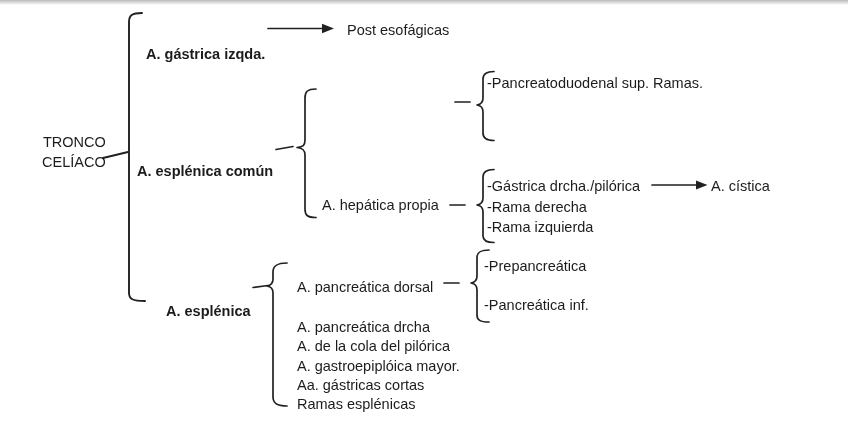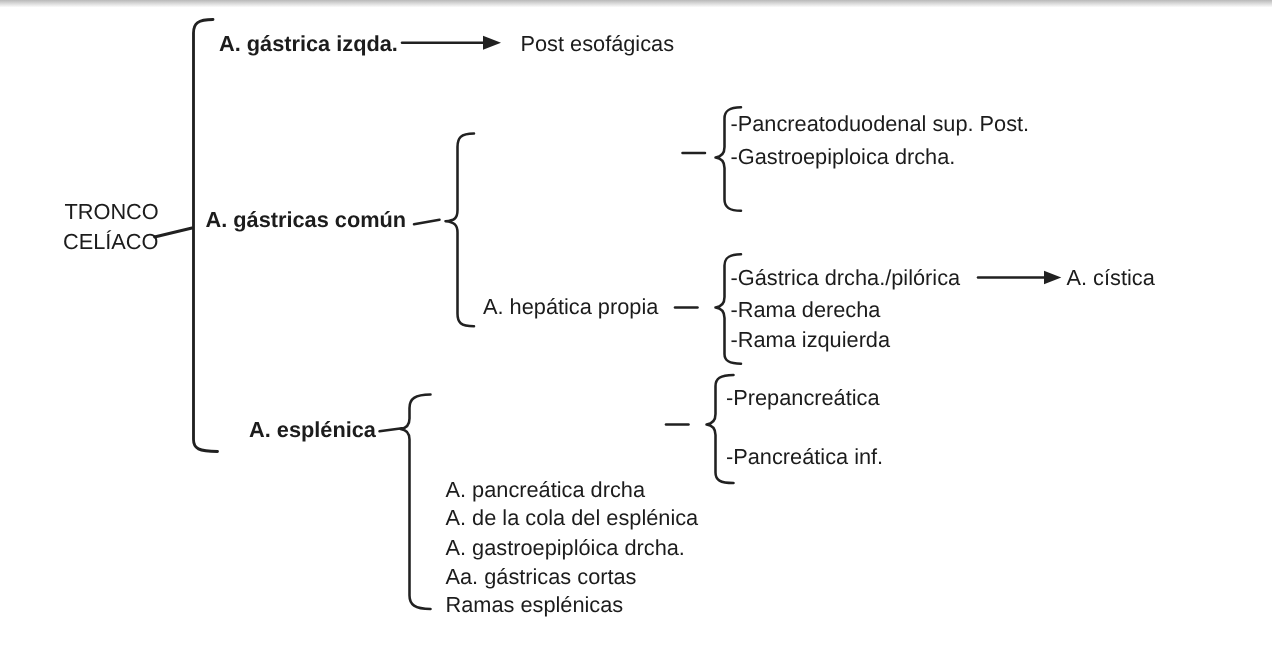--- a/index.html
+++ b/index.html
@@ -16,21 +16,21 @@
   }
   .connectors{position:absolute;left:0;top:0;z-index:0;}
   .txt{
     position:absolute;
     white-space:nowrap;
     font-size:14.5px;
     line-height:18px;
     color:#1c1c1c;
     z-index:1;
   }
-  .bold{font-weight:700;}
+  .bold{font-weight:700;margin-top:24px;}
   path.ln{fill:none;stroke:#212121;stroke-width:1.7px;stroke-linecap:round;stroke-linejoin:round;}
   path.root-ln{stroke-width:1.9px;}
   path.head{fill:#212121;stroke:none;}
 </style>
 </head>
 <body>
 
 <div class="canvas">
   <div class="top-shade"></div>
 
@@ -76,34 +76,34 @@
       <path class="ln" d="M489,250 C480,250 477,252.5 477,257.5 L477,276 C477,280.5 475,282.5 471,283 C475,283.5 477,285.5 477,290 L477,315 C477,320 480,322 489,322"></path>
     </g>
   </svg>
 
   <div class="txt" style="left:43px;top:133px">TRONCO</div>
   <div class="txt" style="left:42px;top:153px">CELÍACO</div>
 
   <div class="txt bold" style="left:146px;top:21px">A. gástrica izqda.</div>
   <div class="txt" style="left:347px;top:21px">Post esofágicas</div>
 
-  <div class="txt bold" style="left:137px;top:138px">A. gástricas común</div>
+  <div class="txt bold" style="left:137px;top:138px">A. esplénica común</div>
 
-  <div class="txt" style="left:487px;top:74px">-Pancreatoduodenal sup. Post.</div>
-  <div class="txt" style="left:487px;top:96px">-Gastroepiploica drcha.</div>
+  <div class="txt" style="left:487px;top:74px">-Pancreatoduodenal sup. Ramas.</div>
 
   <div class="txt" style="left:487px;top:177px">-Gástrica drcha./pilórica</div>
   <div class="txt" style="left:322px;top:196px">A. hepática propia</div>
   <div class="txt" style="left:487px;top:218px">-Rama izquierda</div>
   <div class="txt" style="left:487px;top:198px">-Rama derecha</div>
   <div class="txt" style="left:711px;top:177px">A. cística</div>
 
   <div class="txt bold" style="left:166px;top:278px">A. esplénica</div>
 
+  <div class="txt" style="left:297px;top:278px">A. pancreática dorsal</div>
   <div class="txt" style="left:484px;top:257px">-Prepancreática</div>
   <div class="txt" style="left:484px;top:296px">-Pancreática inf.</div>
 
   <div class="txt" style="left:297px;top:318px">A. pancreática drcha</div>
-  <div class="txt" style="left:297px;top:337px">A. de la cola del esplénica</div>
-  <div class="txt" style="left:297px;top:357px">A. gastroepiplóica drcha.</div>
+  <div class="txt" style="left:297px;top:337px">A. de la cola del pilórica</div>
+  <div class="txt" style="left:297px;top:357px">A. gastroepiplóica mayor.</div>
   <div class="txt" style="left:297px;top:395px">Ramas esplénicas</div>
   <div class="txt" style="left:297px;top:376px">Aa. gástricas cortas</div>
 </div>
 
 </body></html>

